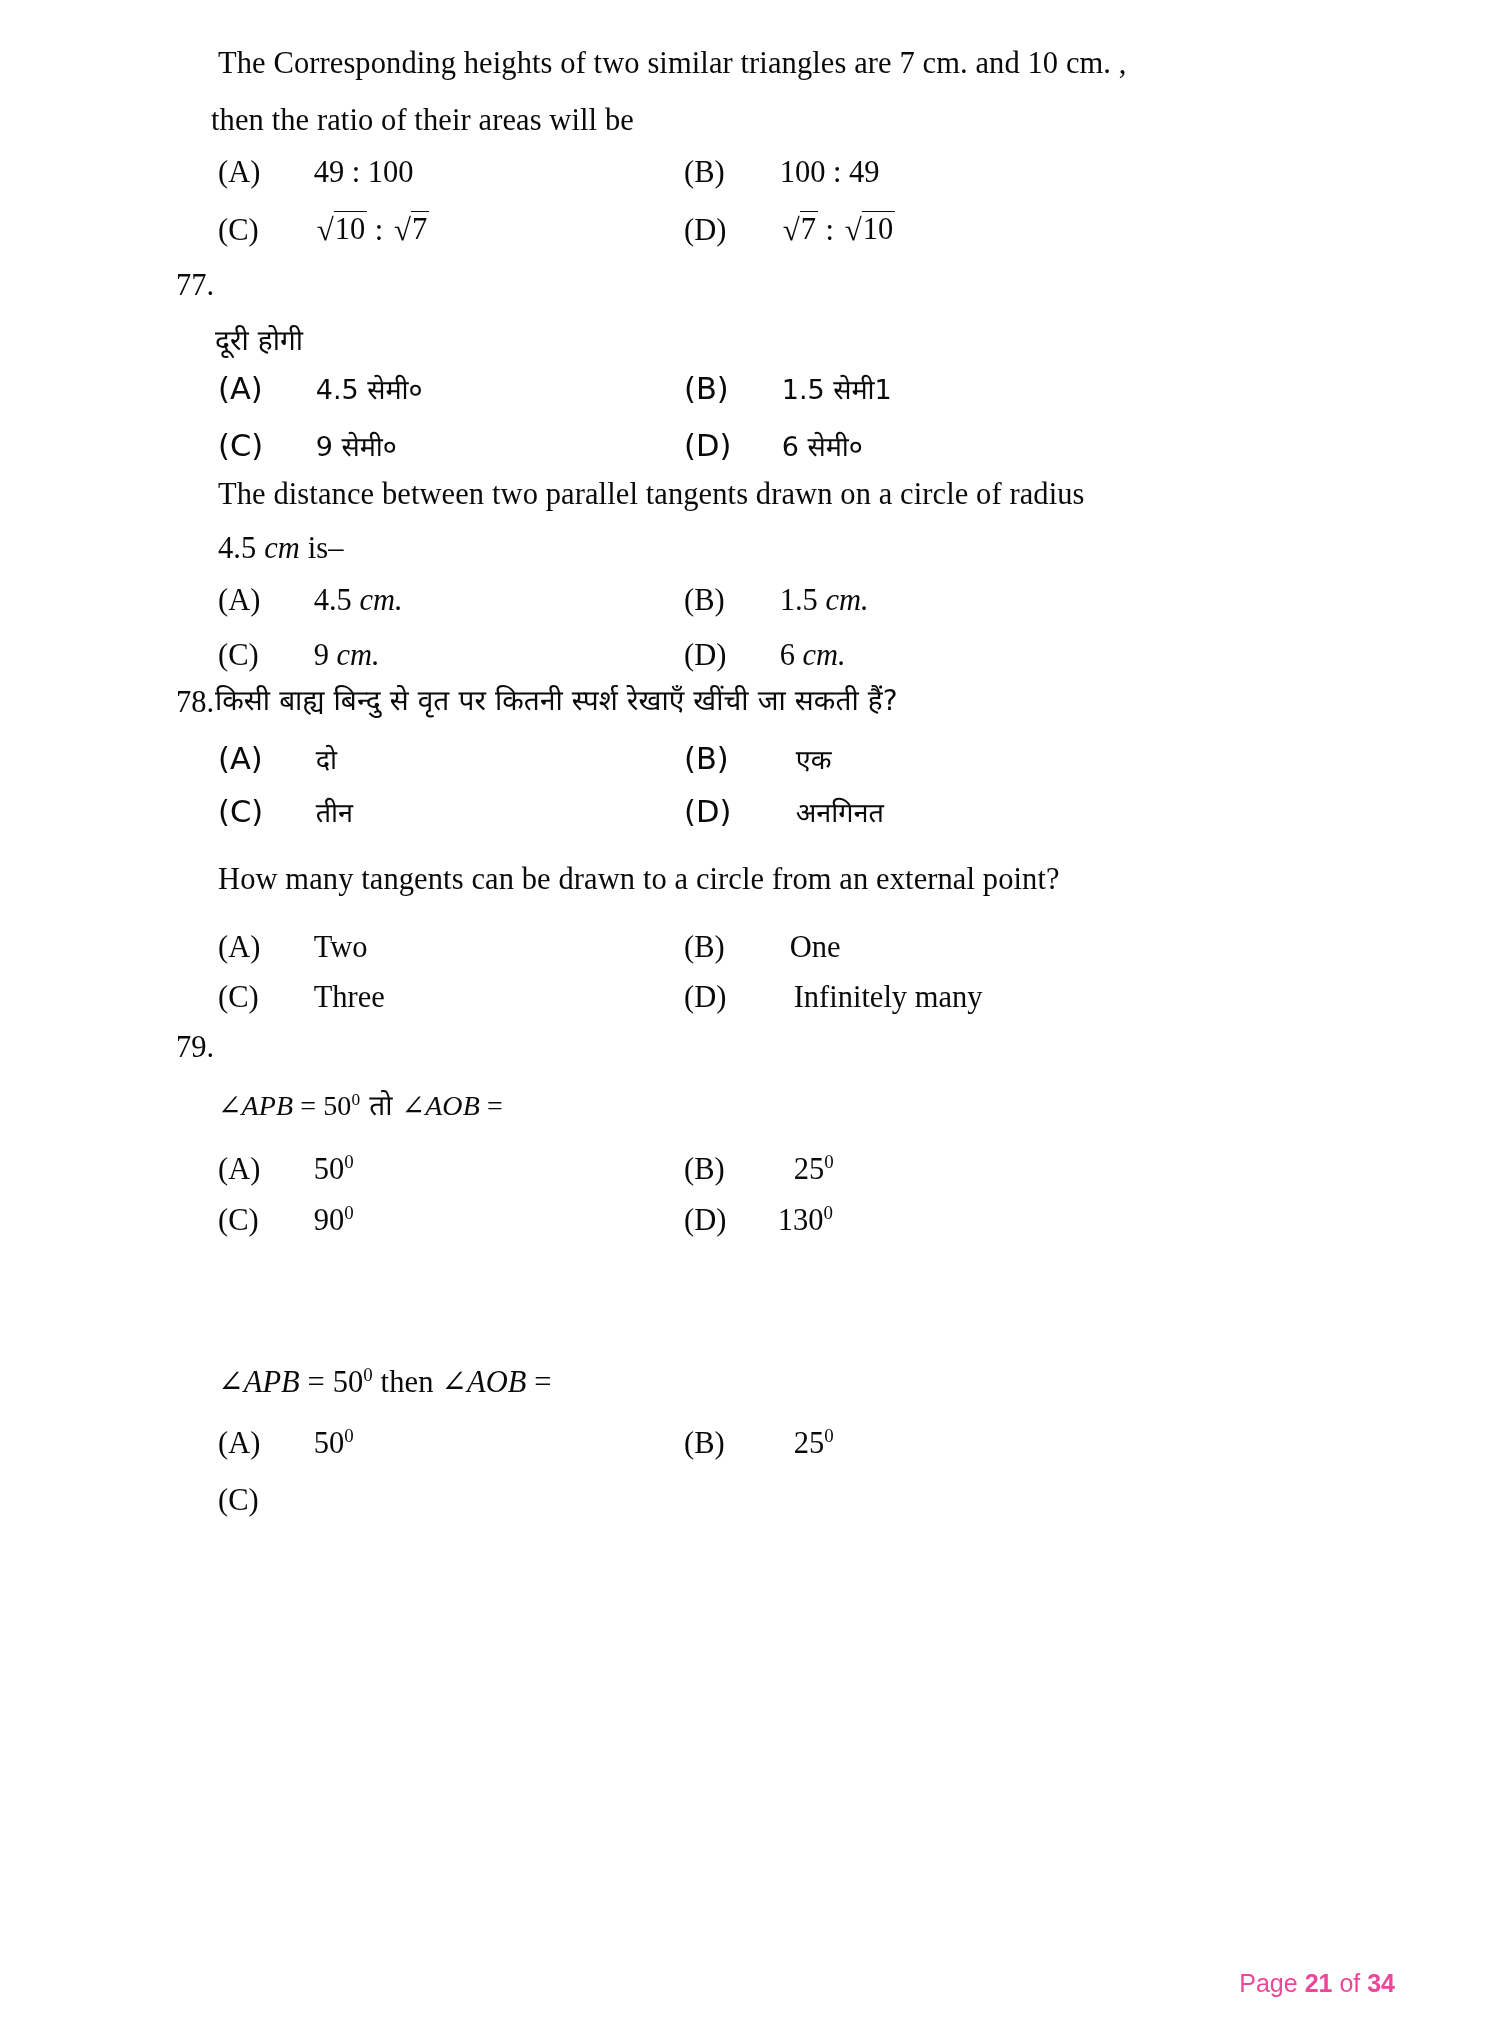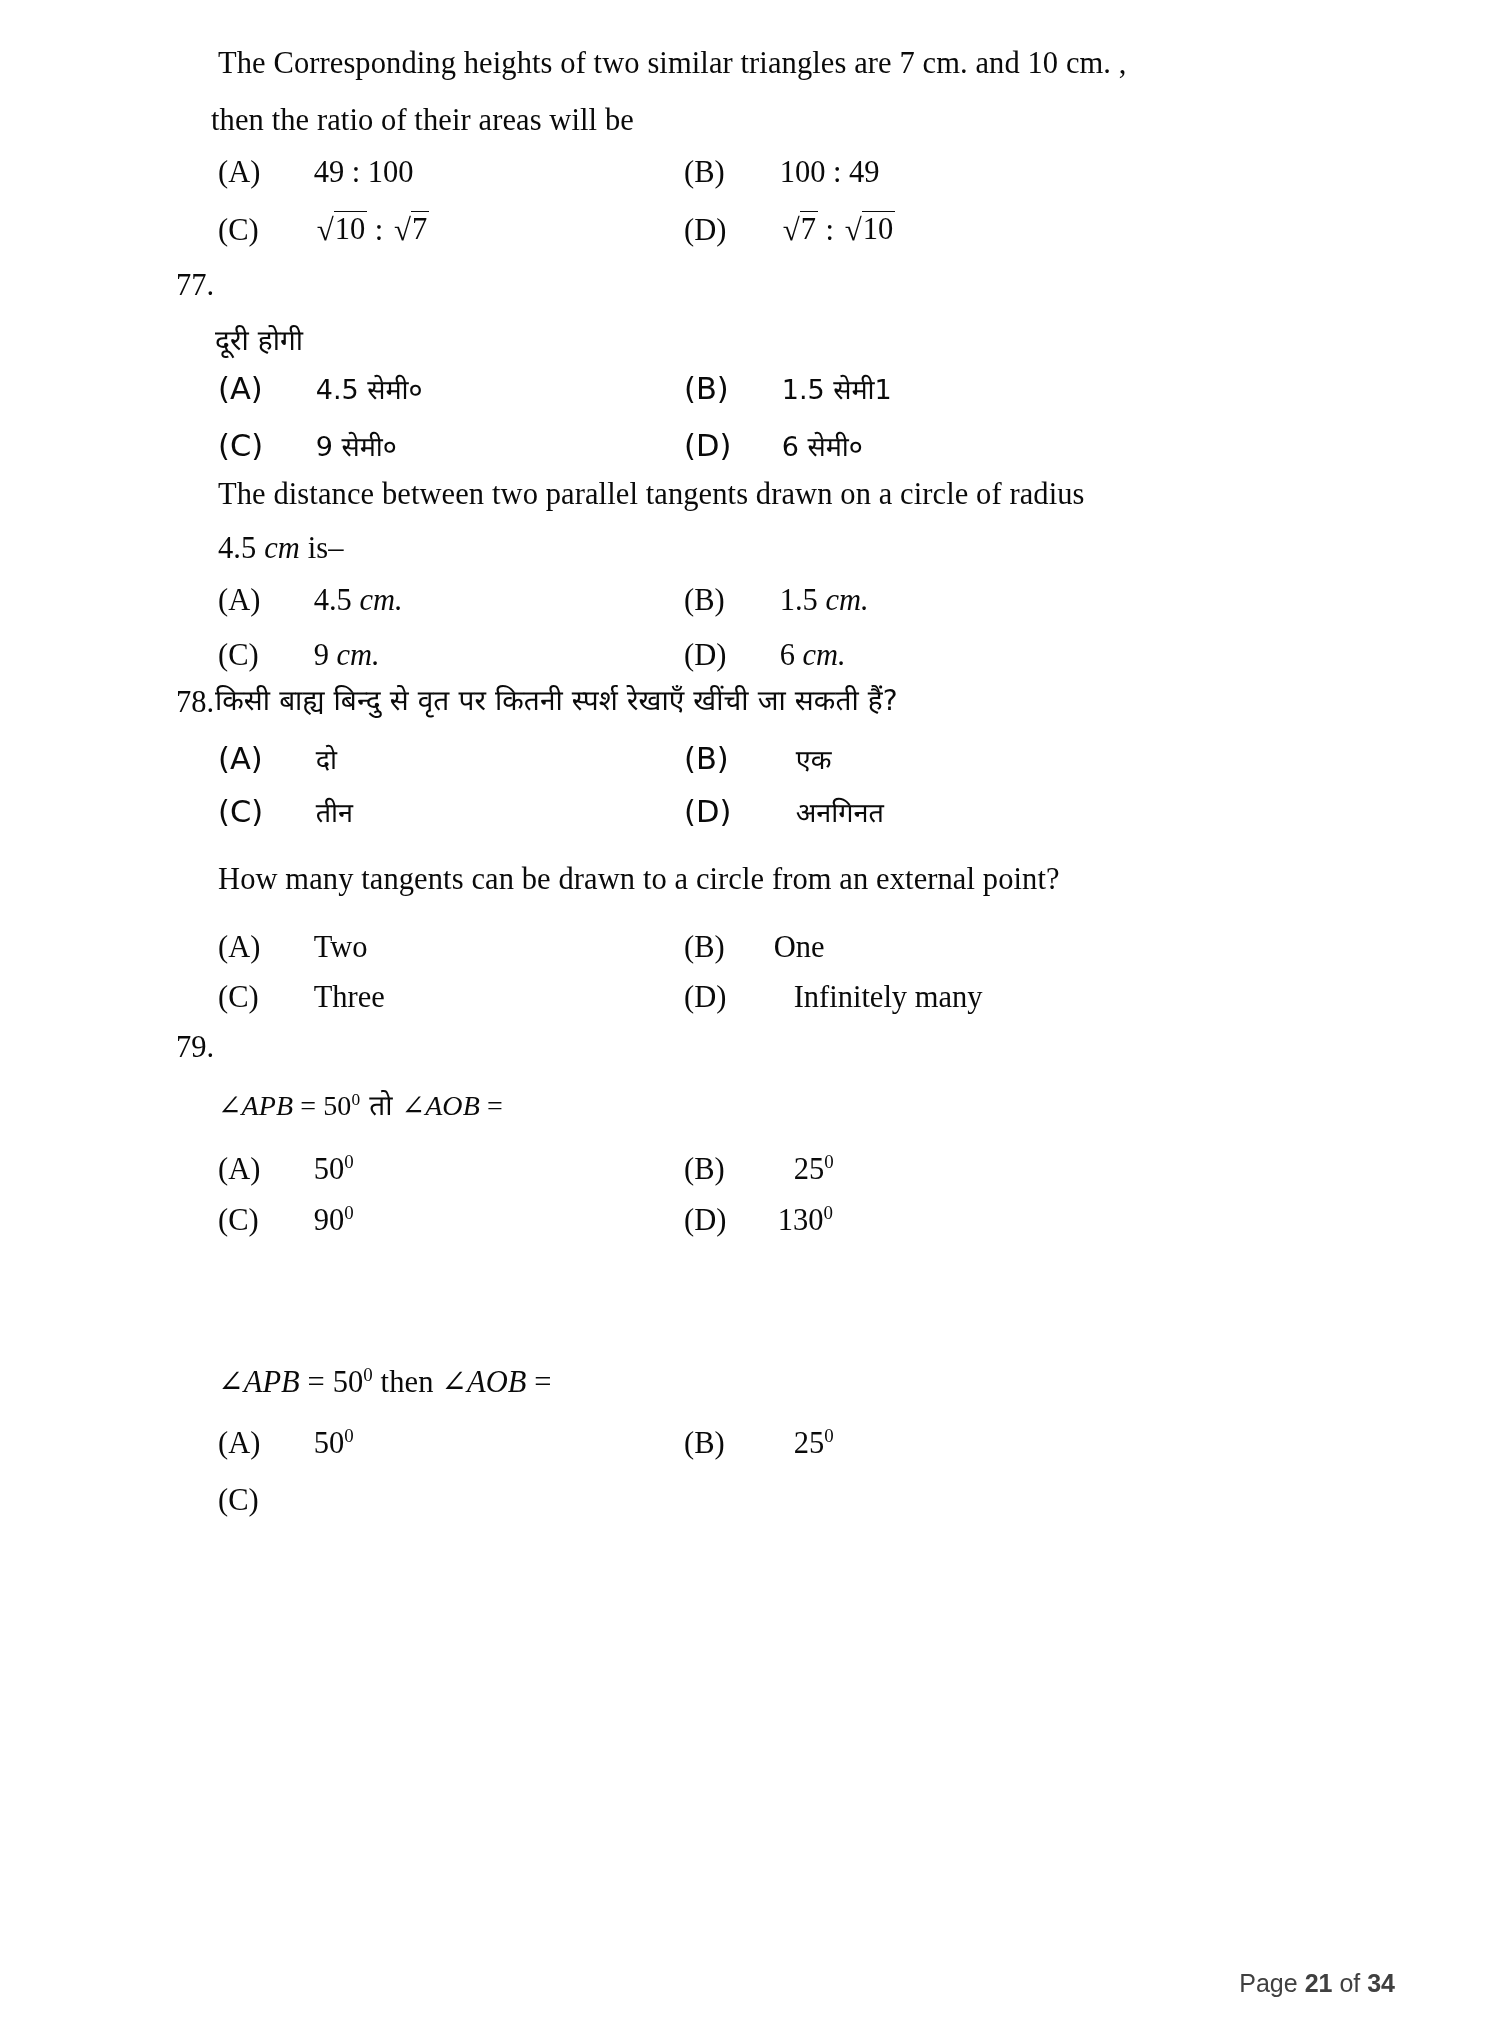--- a/index.html
+++ b/index.html
@@ -83,21 +83,21 @@
     vertical-align: super;
     line-height: 0;
   }
 
   .footer {
     position: absolute;
     right: 110px;
     bottom: 36px;
     font-size: 25px;
     font-family: "Liberation Sans", sans-serif;
-    color: #404040;
+    color: #ec4899;
     white-space: nowrap;
   }
   .footer b { font-weight: bold; }
   .footer .lbl { font-weight: normal; }
 </style>
 </head>
 <body>
 
 <div class="page">
 
@@ -189,21 +189,21 @@
   </div>
 
   <div class="block eng" style="left:218px; top:864px;">How many tangents can be drawn to a circle from an external point?</div>
 
   <div class="opt eng" style="left:218px; top:930px;">
     <span class="tag">(A)</span>
     <span class="val" style="margin-left:26px">Two</span>
   </div>
   <div class="opt eng" style="left:684px; top:930px;">
     <span class="tag">(B)</span>
-    <span class="val" style="margin-left:20px">One</span>
+    <span class="val" style="margin-left:36px">One</span>
   </div>
   <div class="opt eng" style="left:218px; top:980px;">
     <span class="tag">(C)</span>
     <span class="val" style="margin-left:26px">Three</span>
   </div>
   <div class="opt eng" style="left:684px; top:980px;">
     <span class="tag">(D)</span>
     <span class="val" style="margin-left:40px">Infinitely many</span>
   </div>
 

